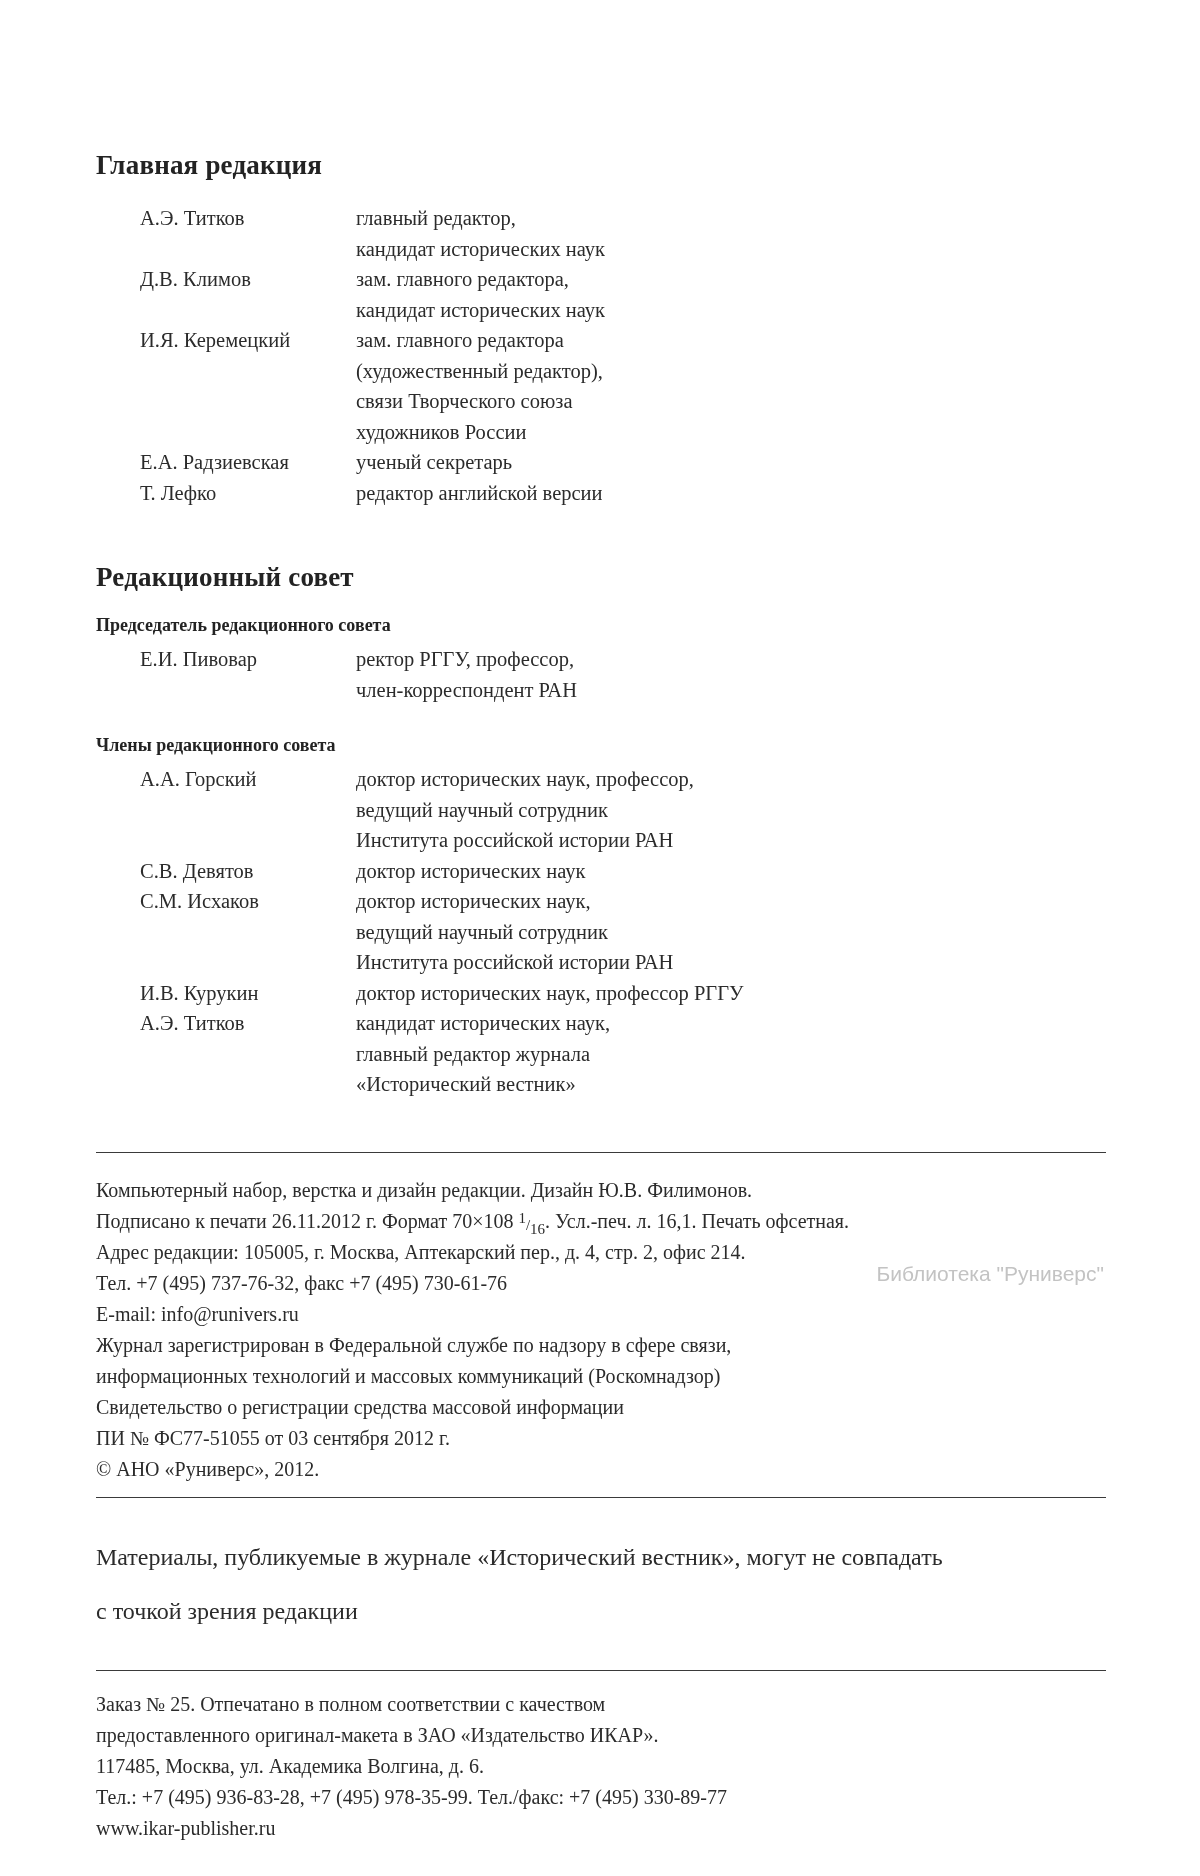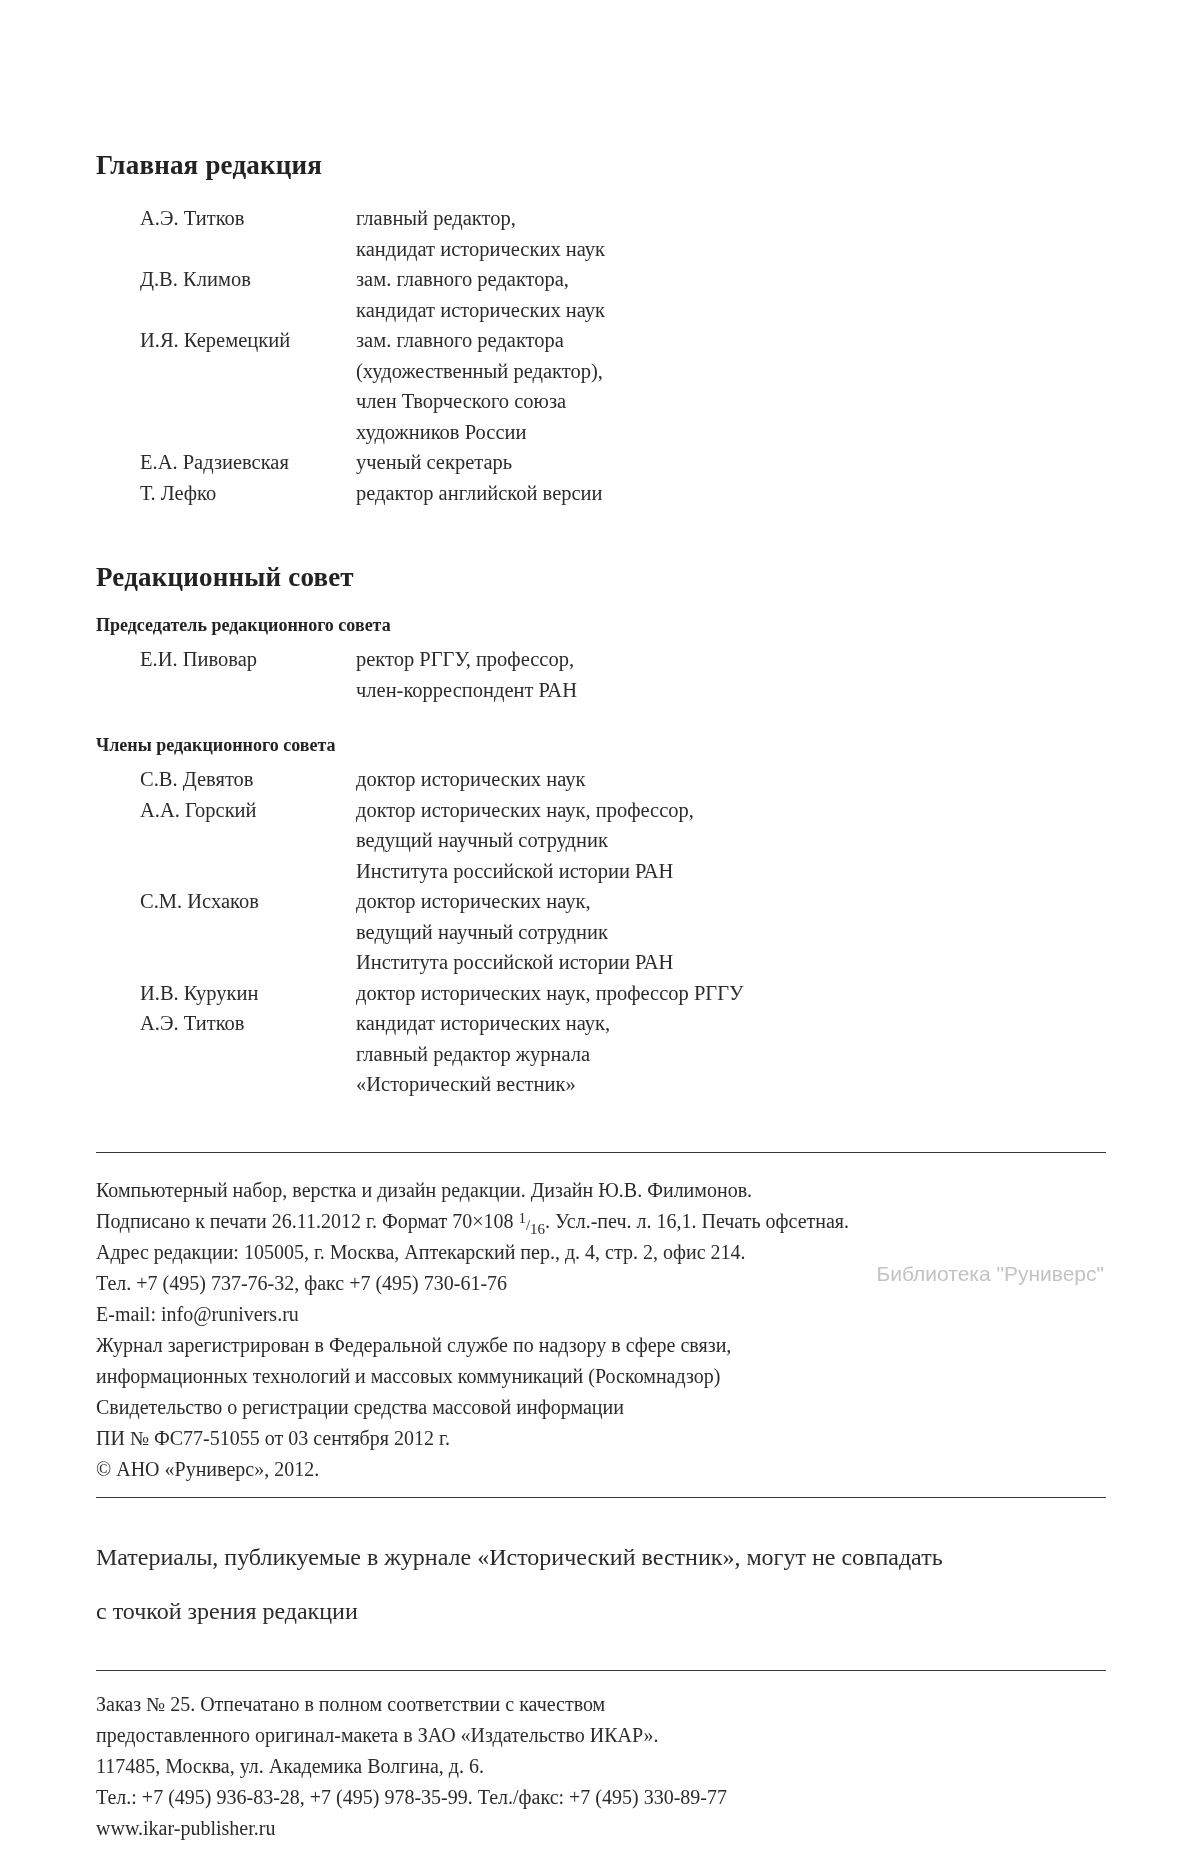--- a/index.html
+++ b/index.html
@@ -127,21 +127,21 @@
           <td class="role">
             <span class="role-line">зам. главного редактора,</span>
             <span class="role-line">кандидат исторических наук</span>
           </td>
         </tr>
         <tr>
           <td class="name">И.Я. Керемецкий</td>
           <td class="role">
             <span class="role-line">зам. главного редактора</span>
             <span class="role-line">(художественный редактор),</span>
-            <span class="role-line">член Творческого союза</span>
+            <span class="role-line">связи Творческого союза</span>
             <span class="role-line">художников России</span>
           </td>
         </tr>
         <tr>
           <td class="name">Е.А. Радзиевская</td>
           <td class="role">
             <span class="role-line">ученый секретарь</span>
           </td>
         </tr>
         <tr>
@@ -170,32 +170,32 @@
         </tr>
       </tbody>
     </table>
 
     <div class="gap-md"></div>
 
     <h2 class="sub-title">Члены редакционного совета</h2>
 
     <table class="staff-table">
       <tbody>
-        <tr>
-          <td class="name">С.В. Девятов</td>
-          <td class="role">
-            <span class="role-line">доктор исторических наук</span>
-          </td>
-        </tr>
         <tr>
           <td class="name">А.А. Горский</td>
           <td class="role">
             <span class="role-line">доктор исторических наук, профессор,</span>
             <span class="role-line">ведущий научный сотрудник</span>
             <span class="role-line">Института российской истории РАН</span>
+          </td>
+        </tr>
+        <tr>
+          <td class="name">С.В. Девятов</td>
+          <td class="role">
+            <span class="role-line">доктор исторических наук</span>
           </td>
         </tr>
         <tr>
           <td class="name">С.М. Исхаков</td>
           <td class="role">
             <span class="role-line">доктор исторических наук,</span>
             <span class="role-line">ведущий научный сотрудник</span>
             <span class="role-line">Института российской истории РАН</span>
           </td>
         </tr>

